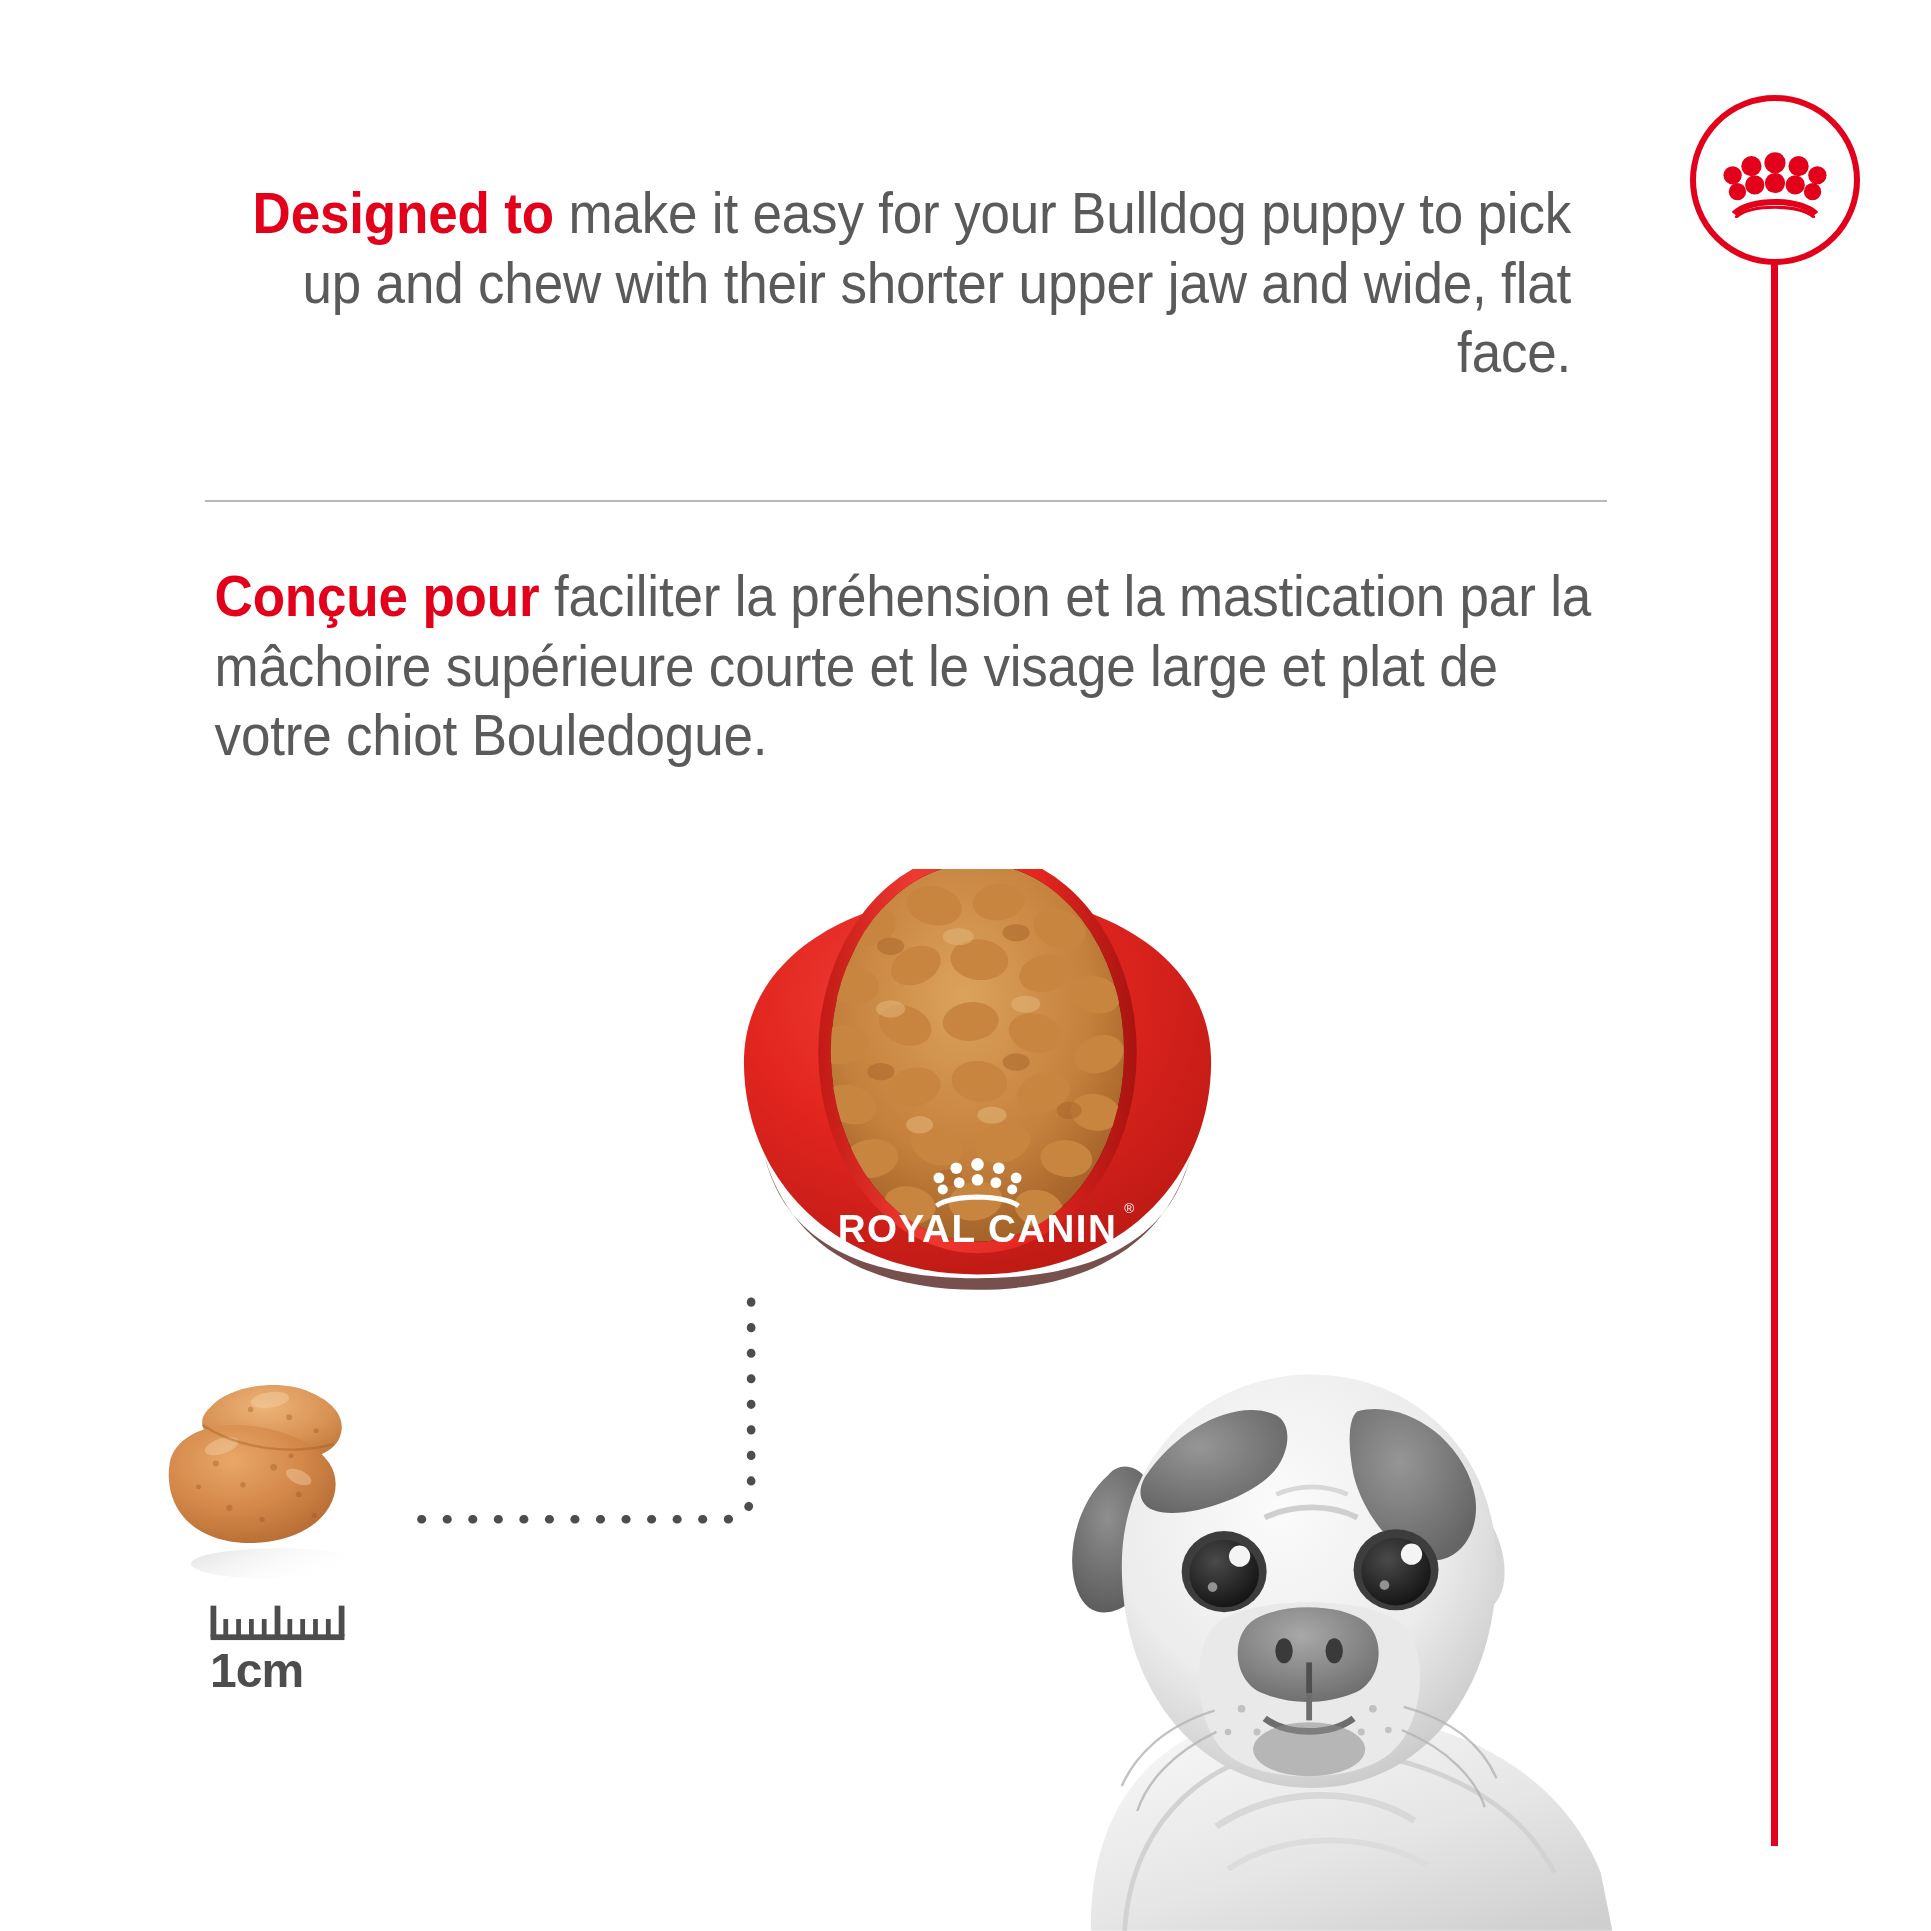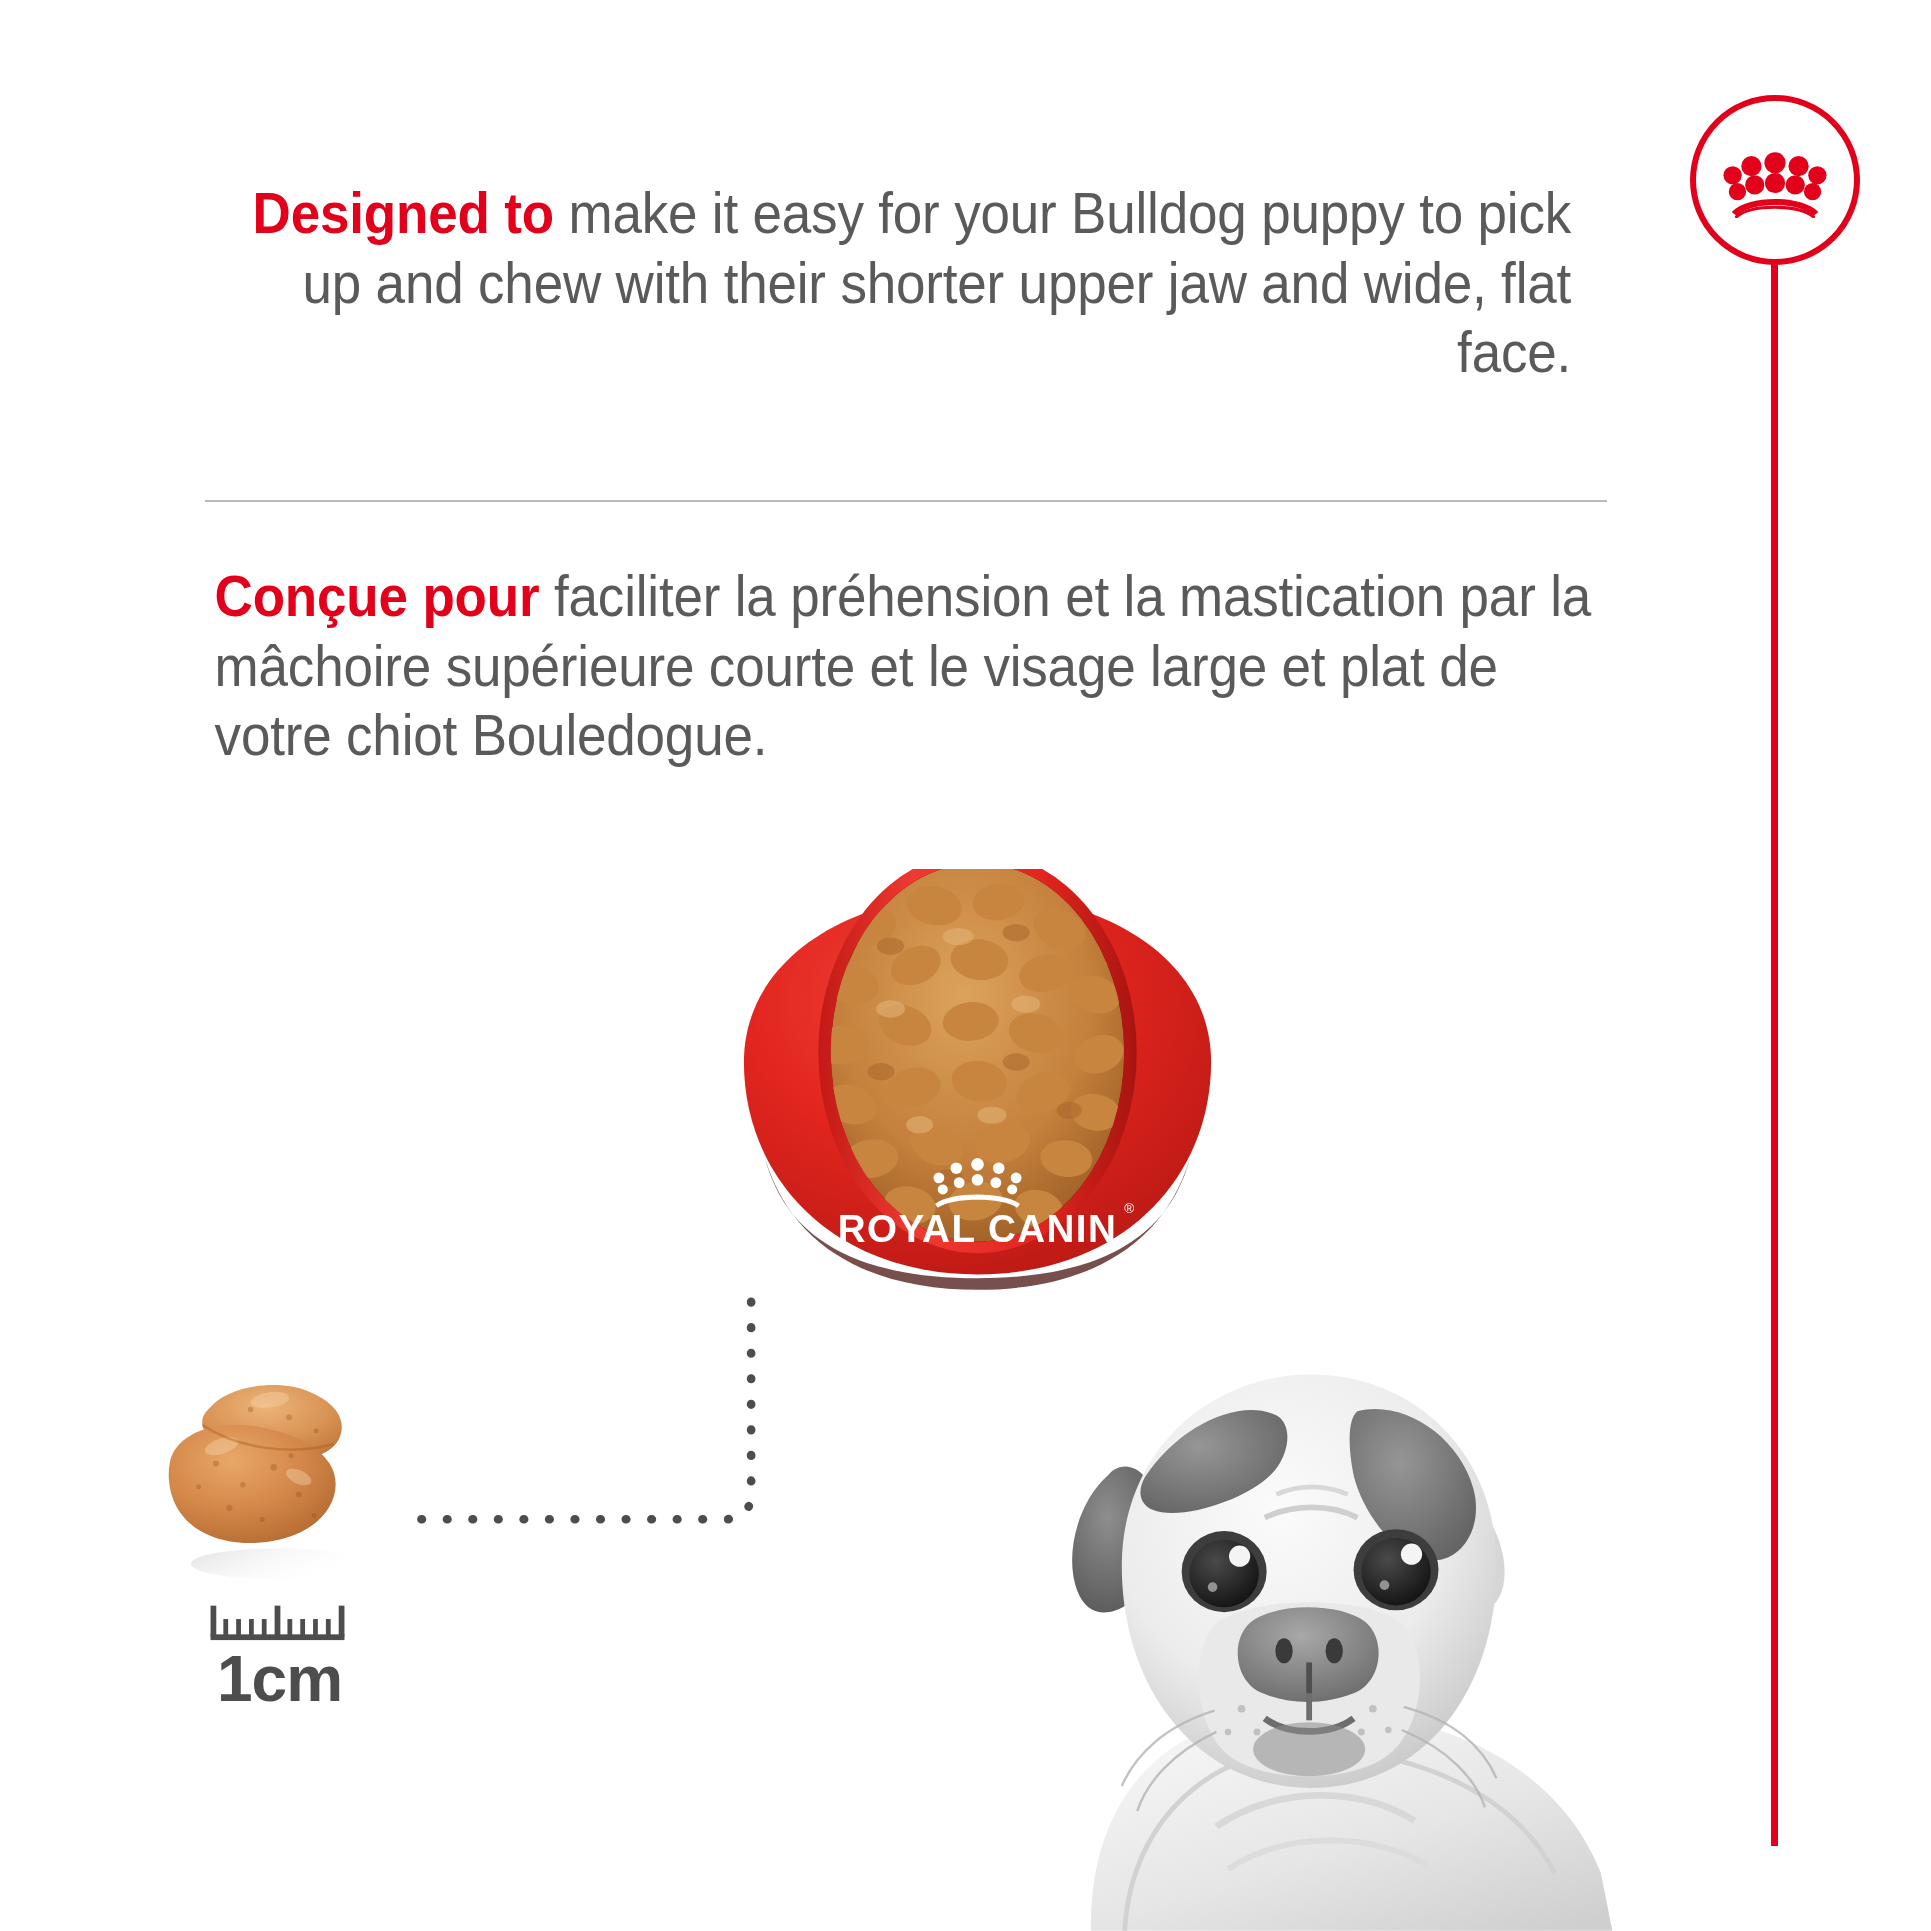--- a/index.html
+++ b/index.html
@@ -121,26 +121,25 @@
     top: 1598px;
     width: 135px;
     height: 44px;
   }
   .ruler-label {
     position: absolute;
     left: 210px;
     top: 1647px;
     width: 174px;
     color: #4d4d4d;
-    font-size: 64px;
+    font-size: 48px;
     font-weight: bold;
     font-family: "Liberation Sans Narrow", "Liberation Sans", sans-serif;
     letter-spacing: -1px;
     line-height: 1;
-    margin-left: 7px;
   }
 
   
   .puppy {
     position: absolute;
     left: 975px;
     top: 1332px;
     width: 676px;
     height: 599px;
     overflow: hidden;

